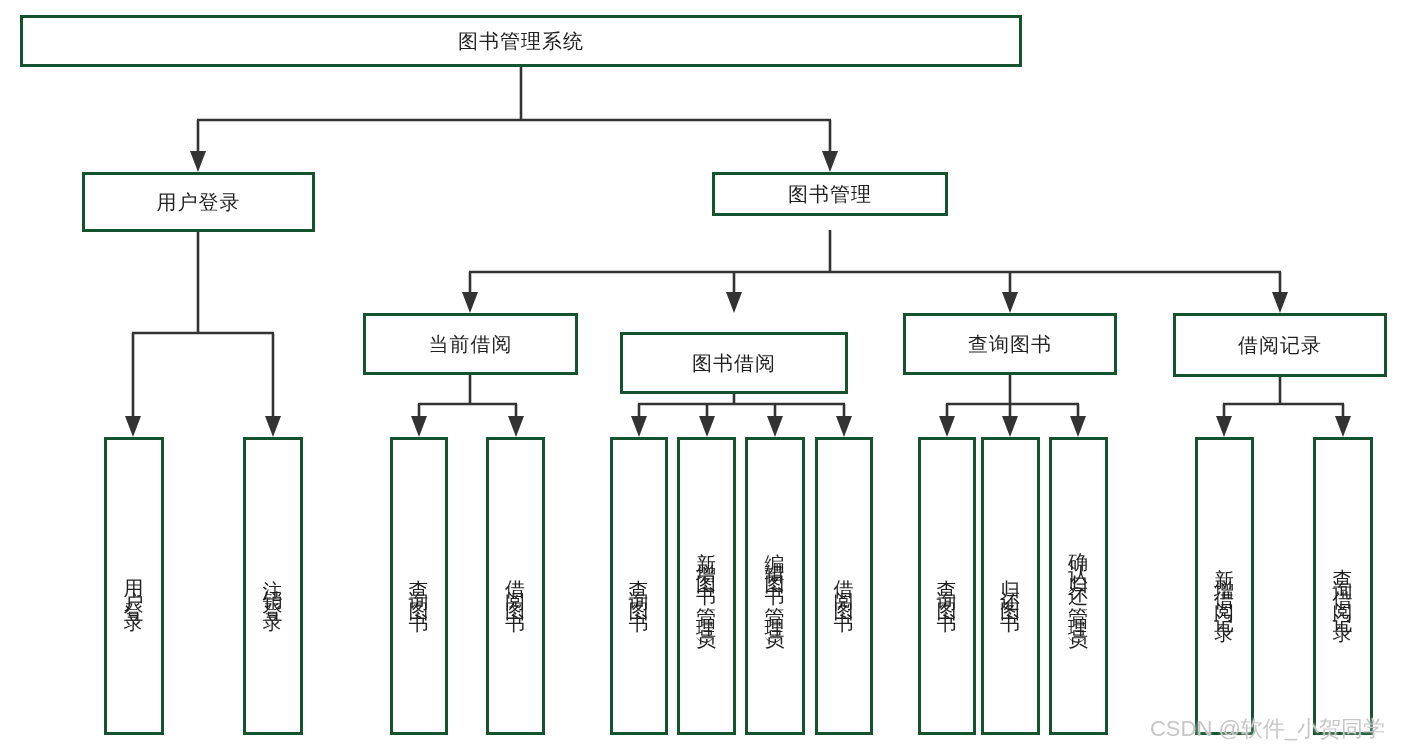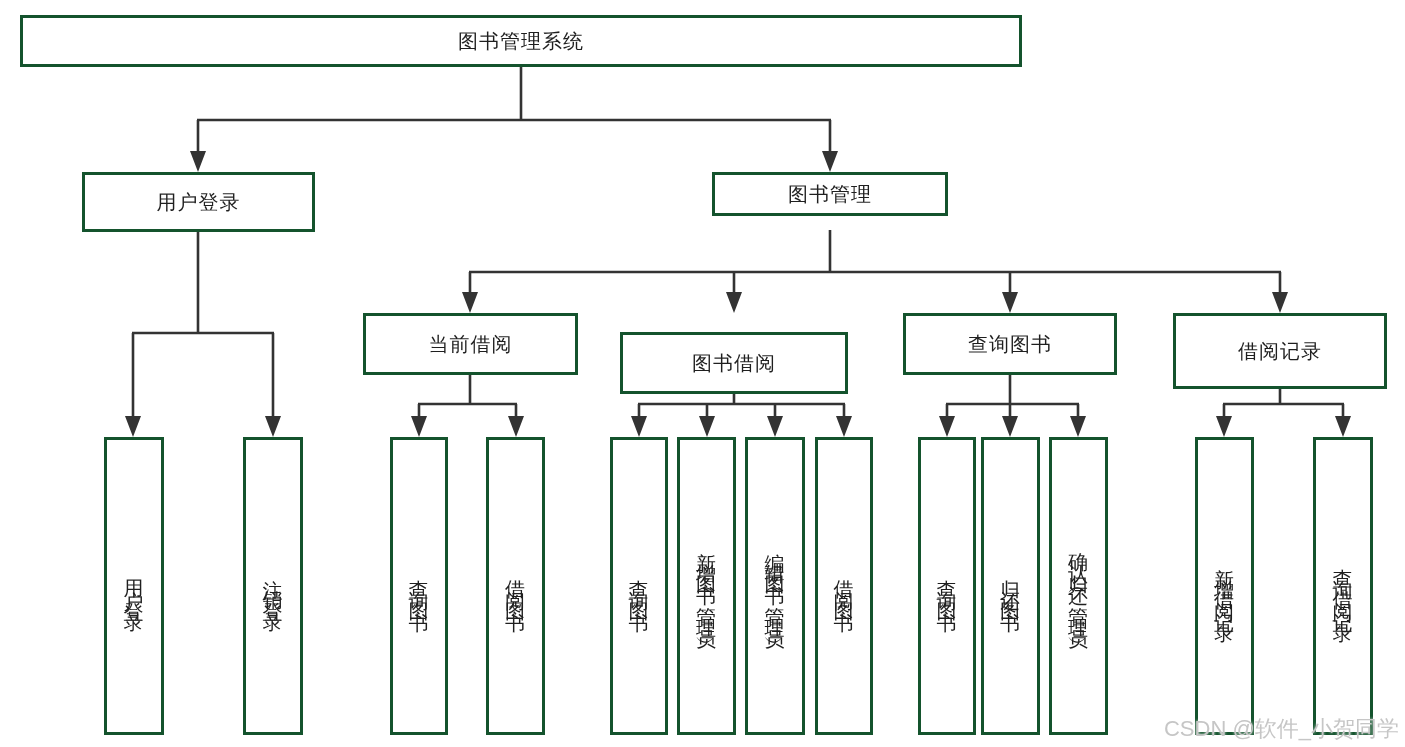--- a/index.html
+++ b/index.html
@@ -40,21 +40,21 @@
   .box.v span {
     writing-mode: vertical-rl;
     text-orientation: mixed;
     font-size: 20px;
     line-height: 1;
     letter-spacing: 11px;
     white-space: nowrap;
   }
   .watermark {
     position: absolute;
-    right: 6px;
+    right: 20px;
     bottom: 3px;
     z-index: 3;
     font-size: 22px;
     color: #c6c6c6;
     text-shadow: 0 0 3px rgba(255,255,255,0.95);
     white-space: nowrap;
     text-align: center;
   }
 </style>
 </head>
@@ -97,21 +97,21 @@
 
   <div class="box h" style="left:363px; top:313px; width:215px; height:62px">
     <span>当前借阅</span>
   </div>
   <div class="box h" style="left:620px; top:332px; width:228px; height:62px">
     <span>图书借阅</span>
   </div>
   <div class="box h" style="left:903px; top:313px; width:214px; height:62px">
     <span>查询图书</span>
   </div>
-  <div class="box h" style="left:1173px; top:313px; width:214px; height:76px">
+  <div class="box h" style="left:1173px; top:313px; width:214px; height:64px">
     <span>借阅记录</span>
   </div>
 
   <div class="box v" style="left:104px; top:437px; width:60px; height:298px">
     <span>用户登录</span>
   </div>
   <div class="box v" style="left:243px; top:437px; width:60px; height:298px">
     <span>注销登录</span>
   </div>
 

